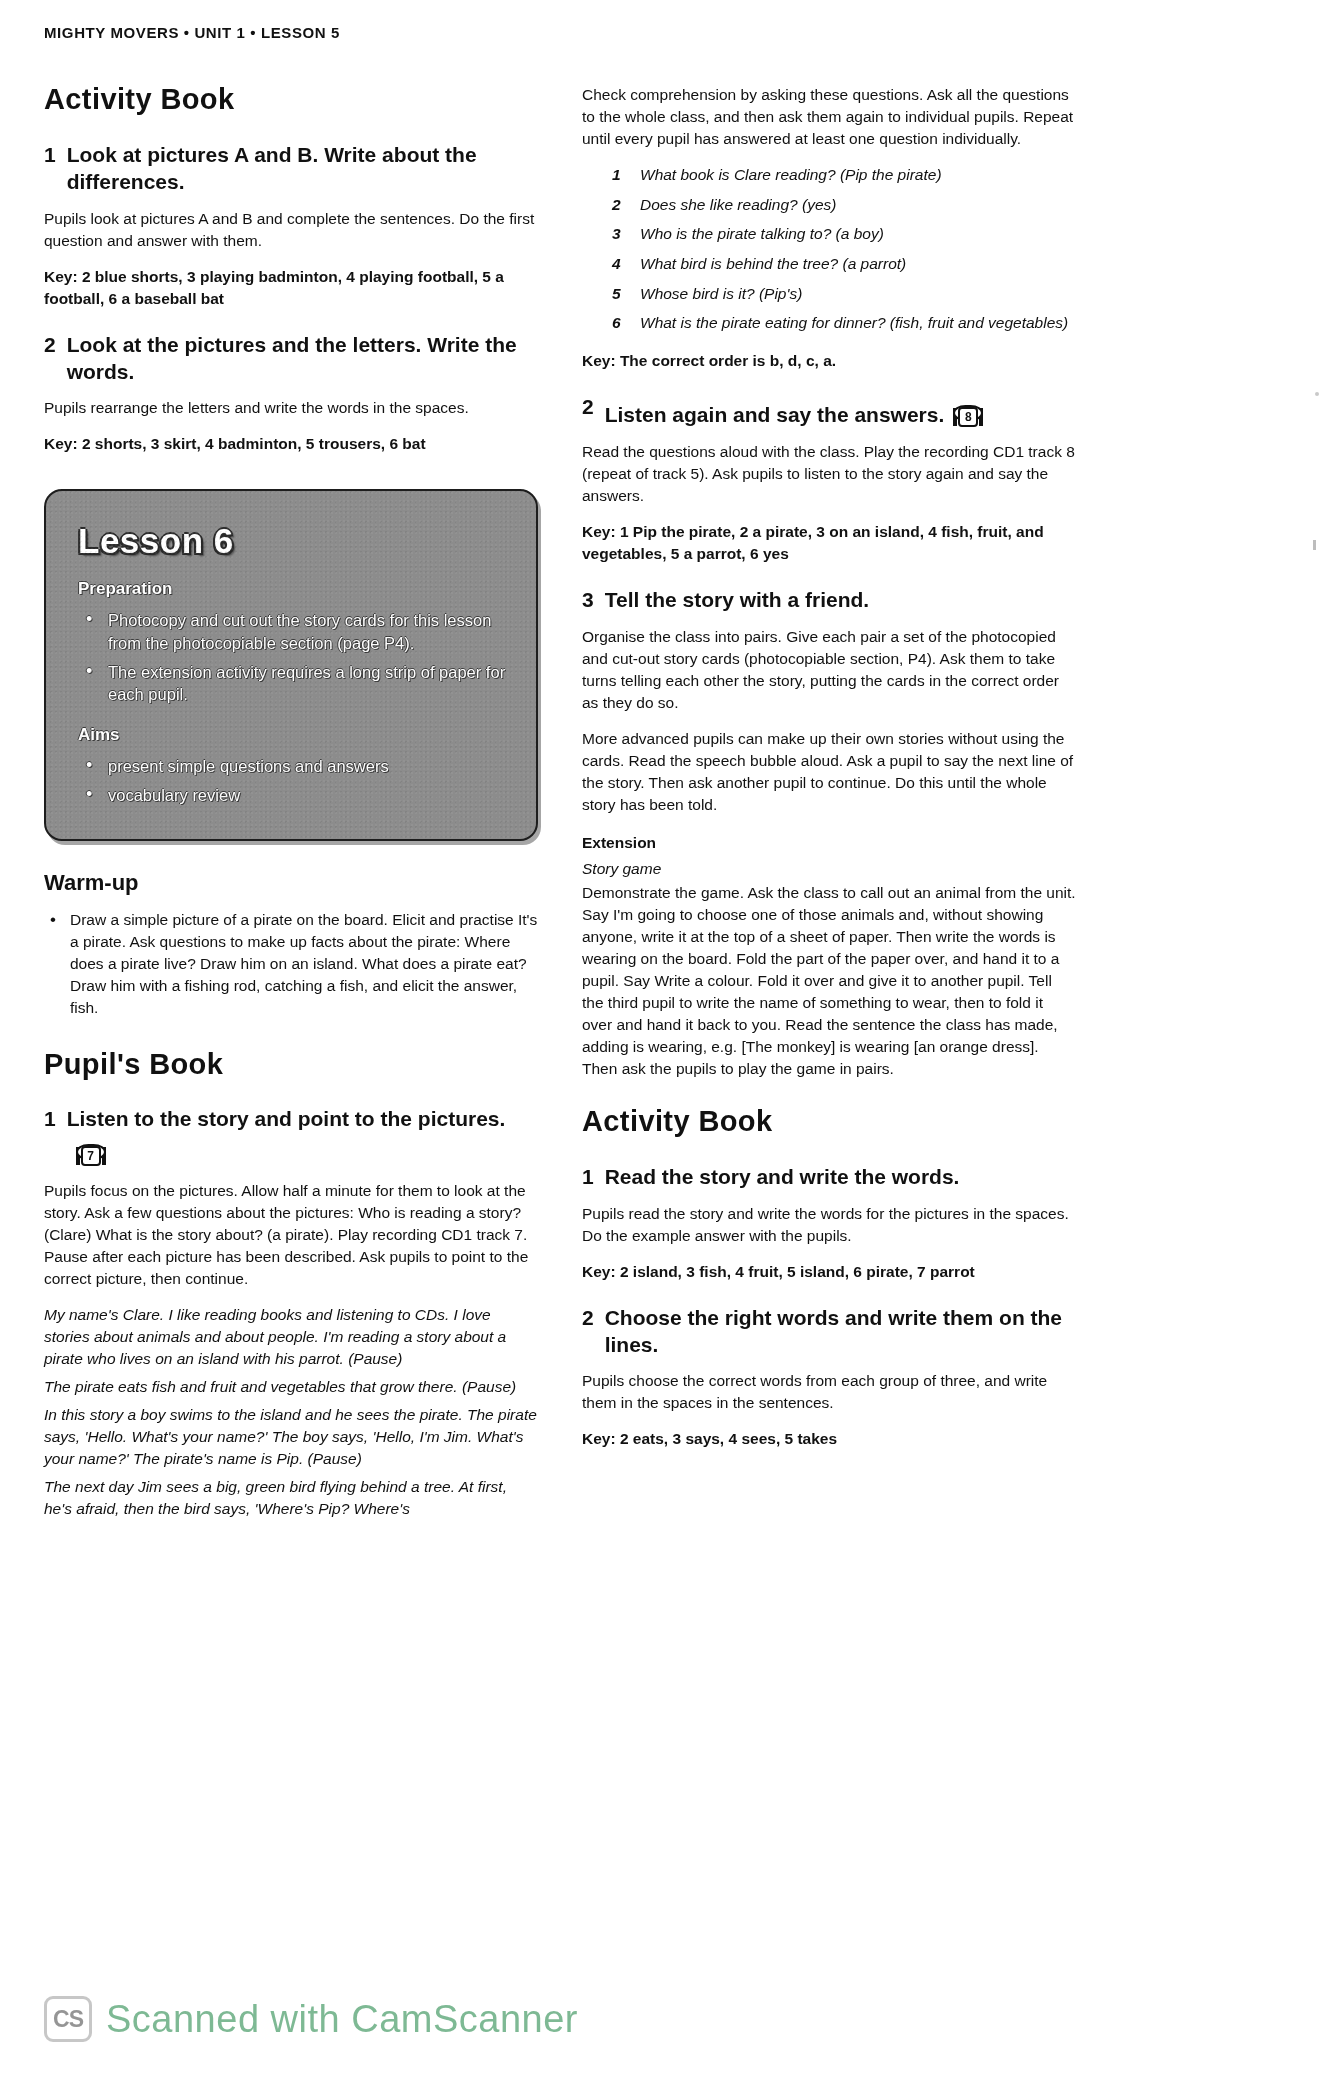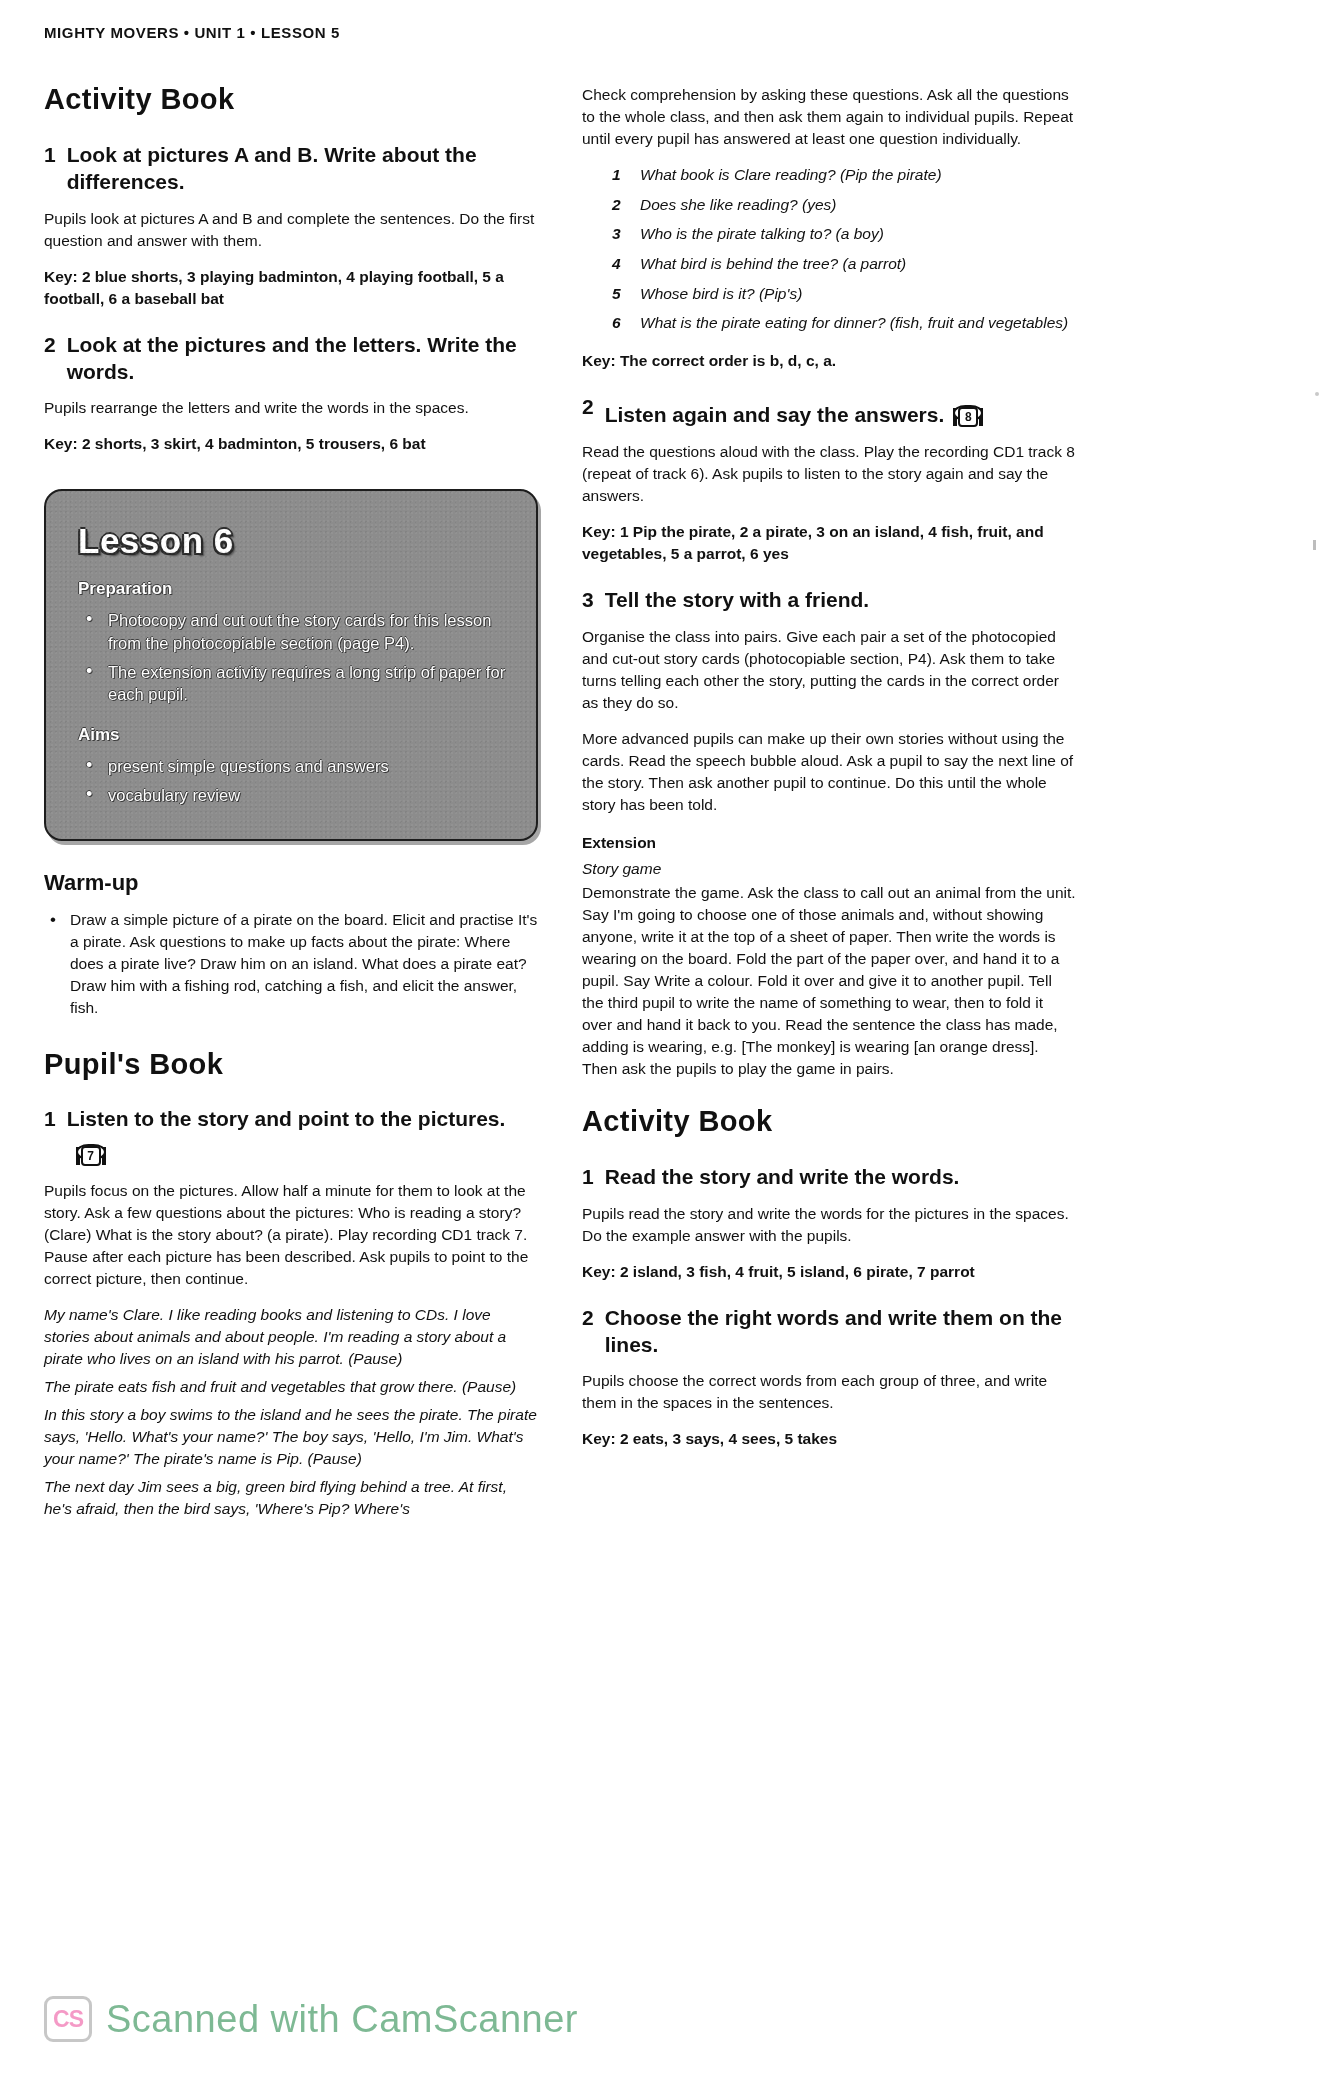--- a/index.html
+++ b/index.html
@@ -225,21 +225,21 @@
     align-items:center;
     gap:14px;
     opacity:.55;
     pointer-events:none;
   }
   .scanmark .csbox{
     width:48px;height:46px;
     border:3px solid #9a9a9a;
     border-radius:9px;
     box-sizing:border-box;
-    color:#ec4899;
+    color:#404040;
     font-size:23px;
     font-weight:bold;
     line-height:40px;
     text-align:center;
     letter-spacing:-1px;
   }
   .scanmark .cstext{
     font-size:38px;
     color:#15803d;
     letter-spacing:.5px;
@@ -326,21 +326,21 @@
         <li><span class="n">5</span><span>Whose bird is it? (Pip's)</span></li>
         <li><span class="n">6</span><span>What is the pirate eating for dinner? (fish, fruit and vegetables)</span></li>
       </ol>
 
       <p class="key">Key: The correct order is b, d, c, a.</p>
 
       <h2 class="task">
         <span class="num">2</span>
         <span class="txt"><span>Listen again and say the answers.</span><span class="cdbadge"><span class="bar-l"></span><span class="bar-r"></span><span class="ring">CD1</span><span class="trk">8</span></span></span>
       </h2>
-      <p>Read the questions aloud with the class. Play the recording CD1 track 8 (repeat of track 6). Ask pupils to listen to the story again and say the answers.</p>
+      <p>Read the questions aloud with the class. Play the recording CD1 track 8 (repeat of track 5). Ask pupils to listen to the story again and say the answers.</p>
       <p class="key">Key: 1 Pip the pirate, 2 a pirate, 3 on an island, 4 fish, fruit, and vegetables, 5 a parrot, 6 yes</p>
 
       <h2 class="task">
         <span class="num">3</span>
         <span class="txt">Tell the story with a friend.</span>
       </h2>
       <p>Organise the class into pairs. Give each pair a set of the photocopied and cut-out story cards (photocopiable section, P4). Ask them to take turns telling each other the story, putting the cards in the correct order as they do so.</p>
       <p>More advanced pupils can make up their own stories without using the cards. Read the speech bubble aloud. Ask a pupil to say the next line of the story. Then ask another pupil to continue. Do this until the whole story has been told.</p>
 
       <h4 class="minor">Extension</h4>

